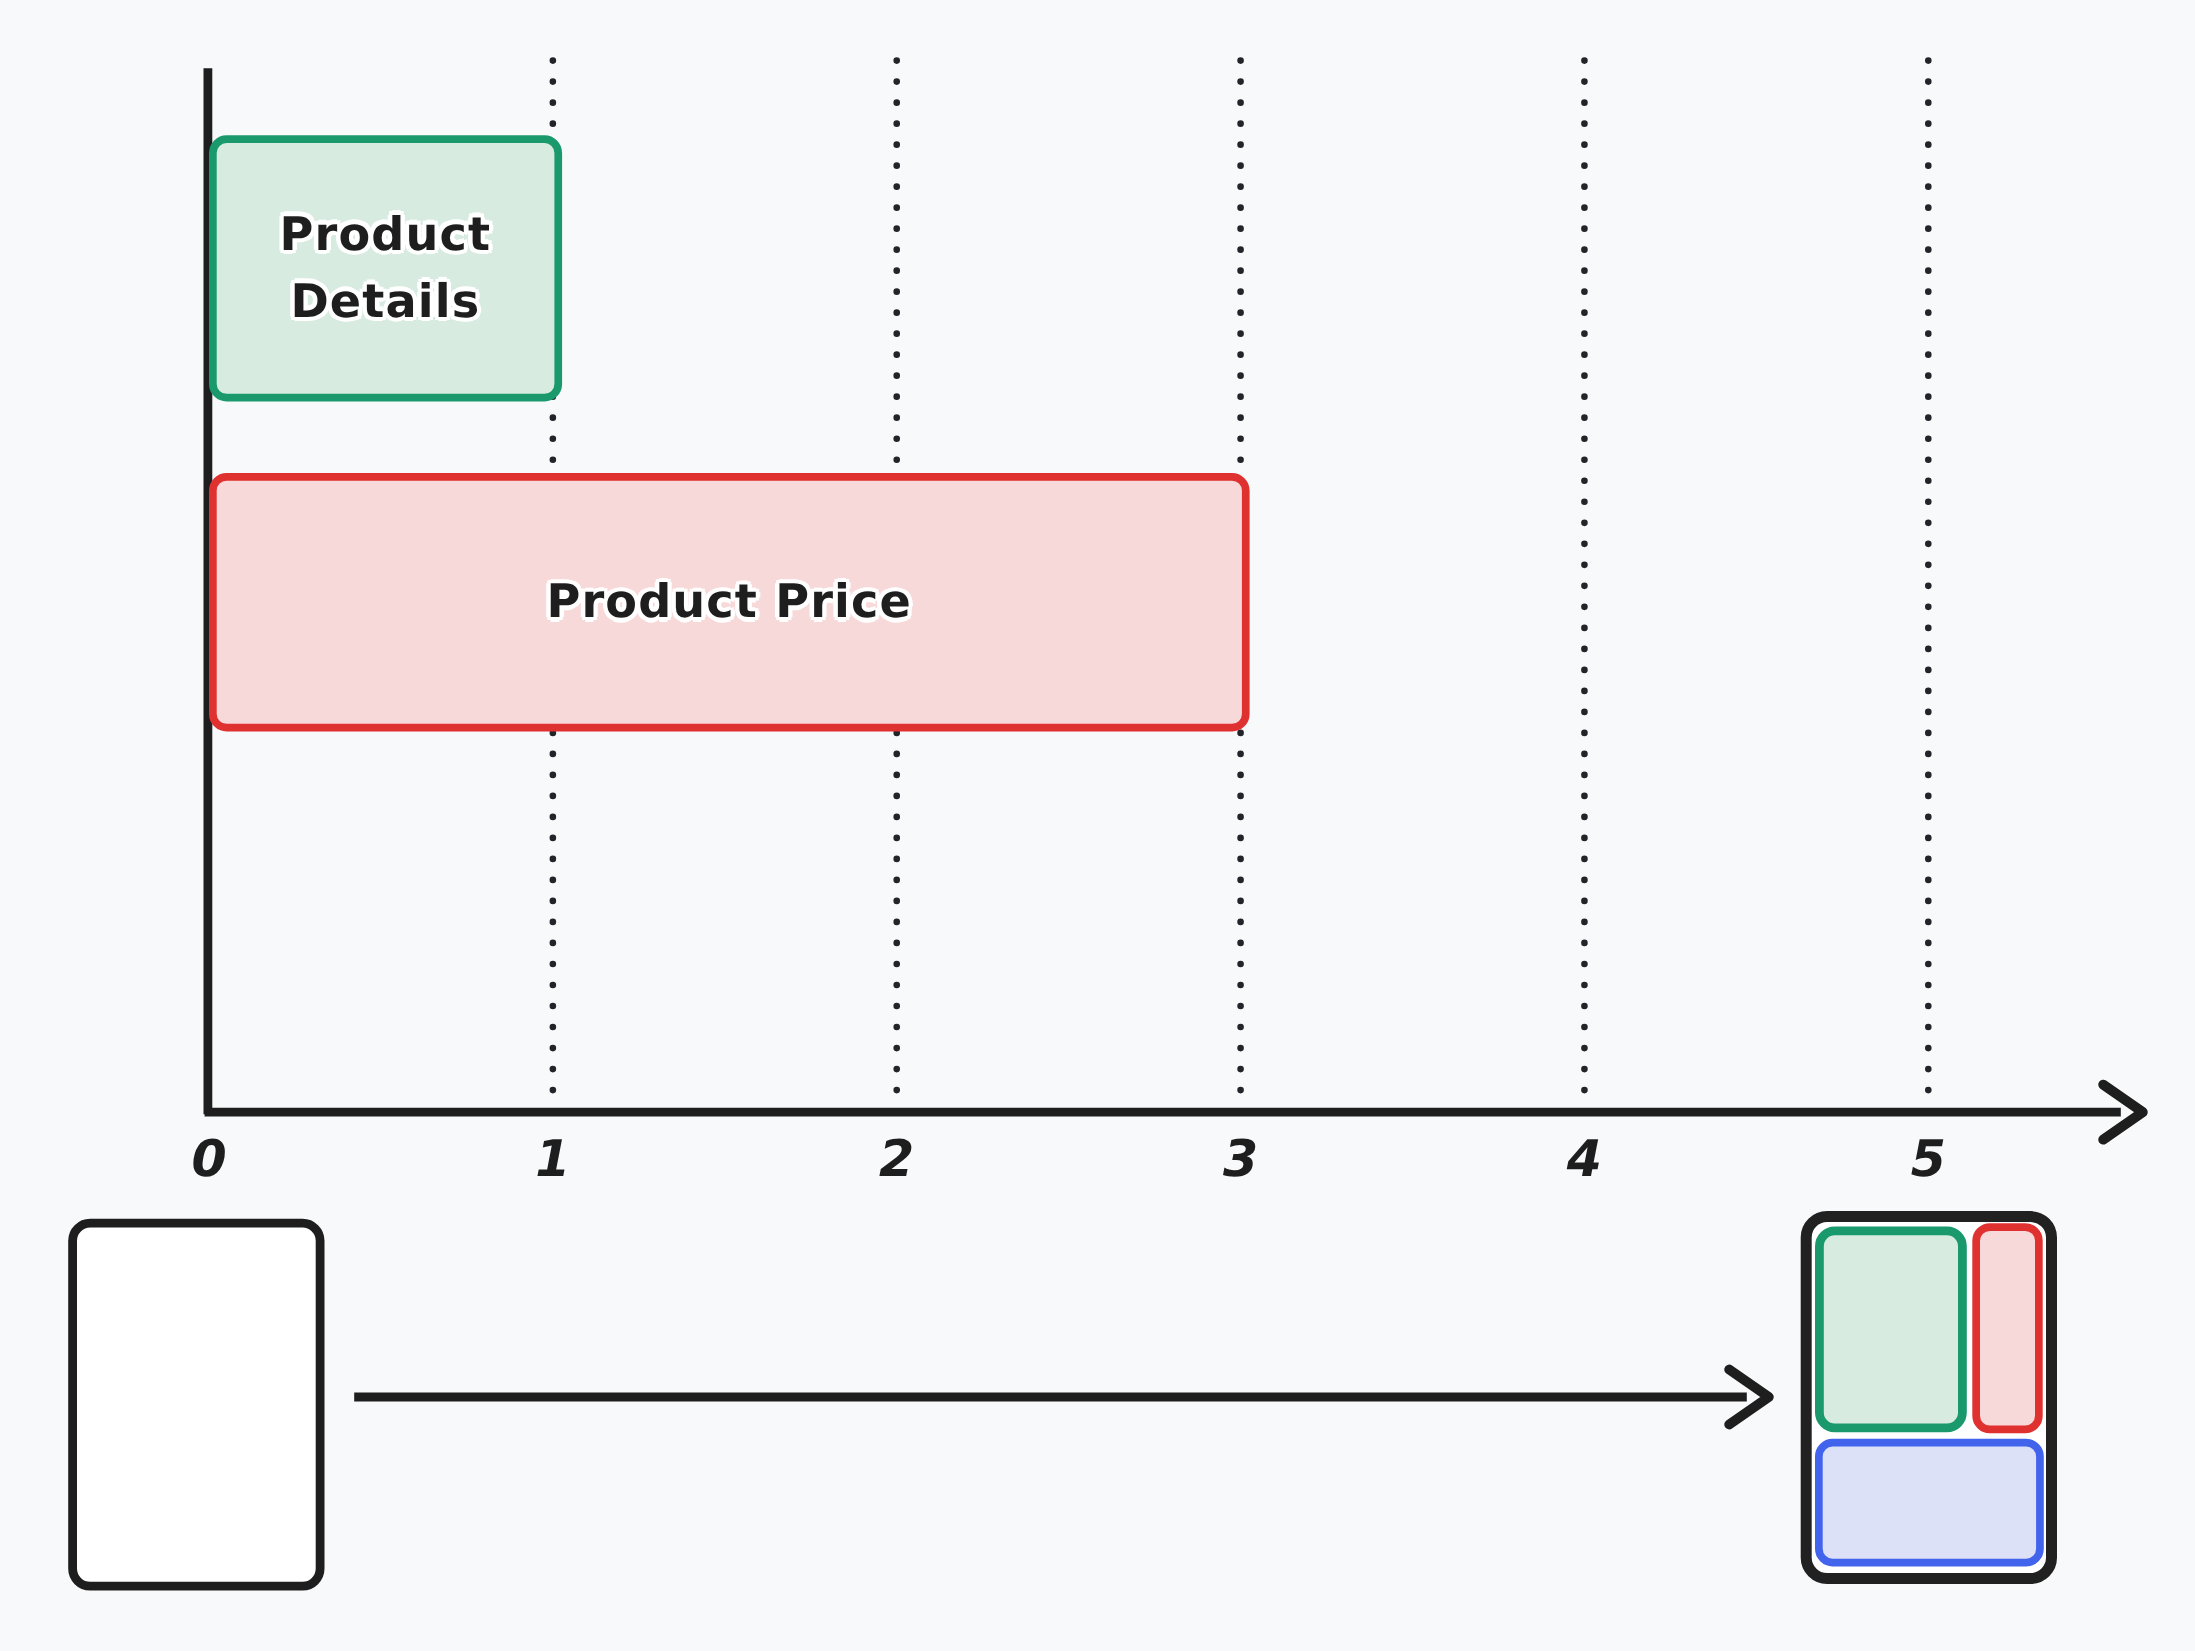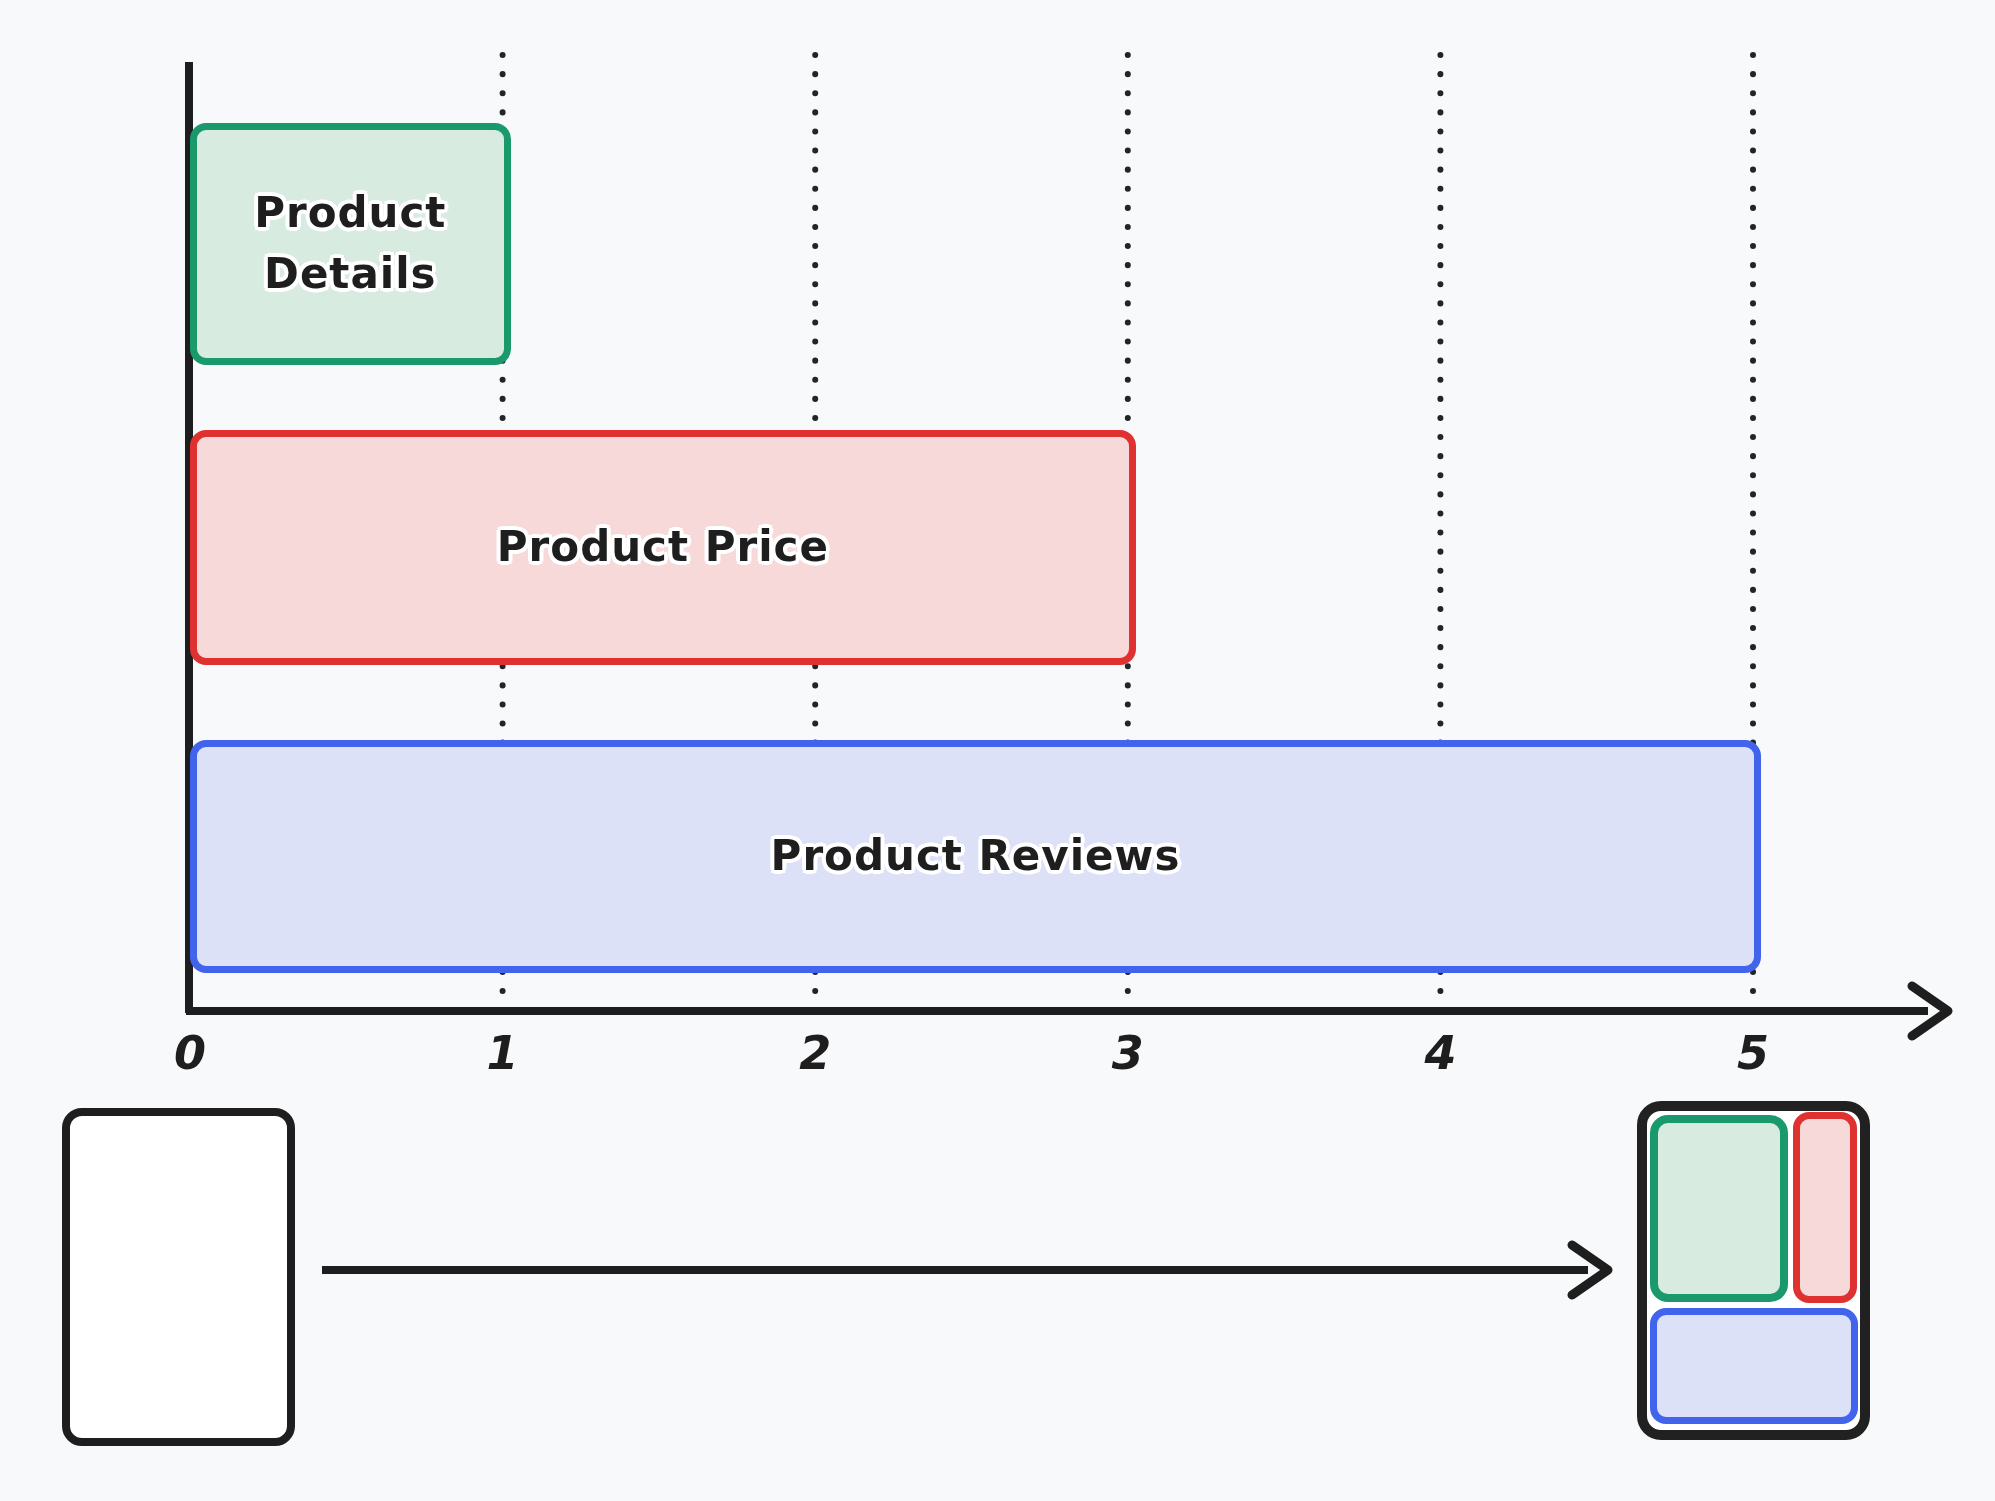--- a/index.html
+++ b/index.html
@@ -59,23 +59,20 @@
   </svg>
 
   <div class="bar bar-details" style="left: 190px; width: 320.6px;">
     <span class="bar-label">Product Details</span>
   </div>
 
   <div class="bar bar-price" style="left: 190px; width: 945.8px;">
     <span class="bar-label">Product Price</span>
   </div>
 
-  <div class="bar bar-reviews" style="left: 190px; width: 1571px;">
-    <span class="bar-label">Product Reviews</span>
-  </div>
 
   <div id="tick-labels">
       <div class="tick-label" style="left: 190px;">0</div>
       <div class="tick-label" style="left: 502.6px;">1</div>
       <div class="tick-label" style="left: 815.2px;">2</div>
       <div class="tick-label" style="left: 1127.8px;">3</div>
       <div class="tick-label" style="left: 1440.4px;">4</div>
       <div class="tick-label" style="left: 1753px;">5</div>
     </div>
 

